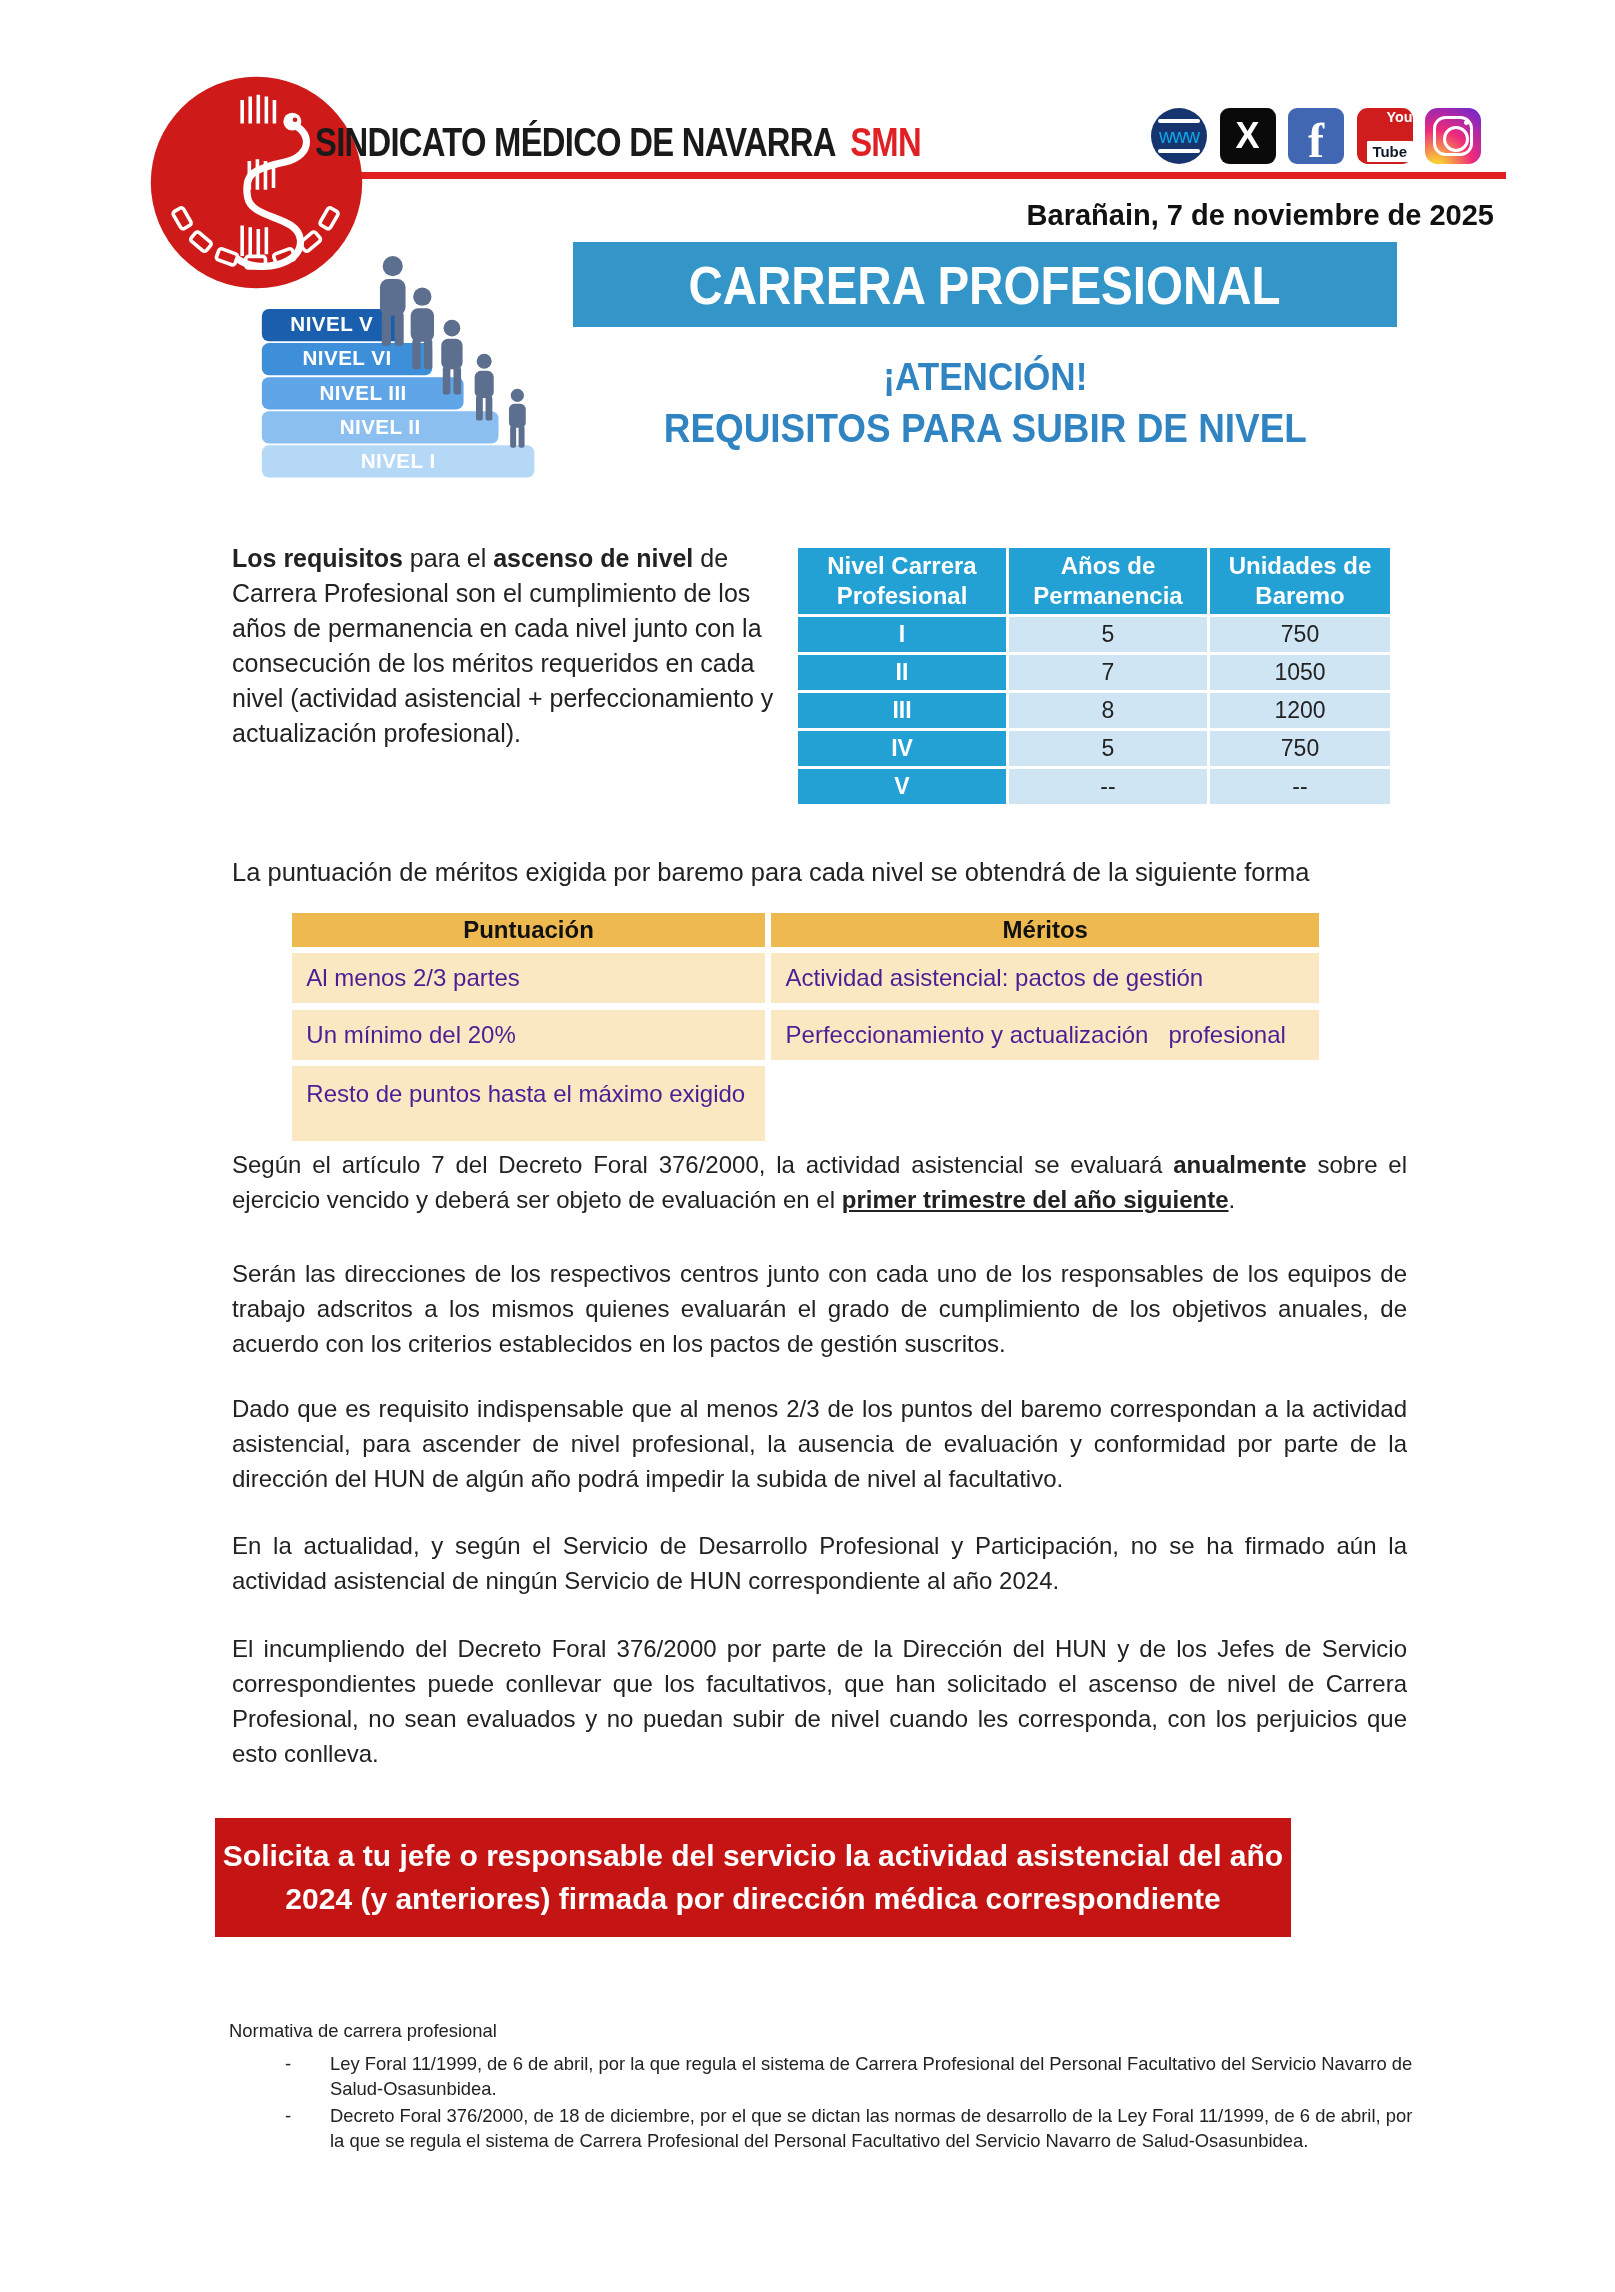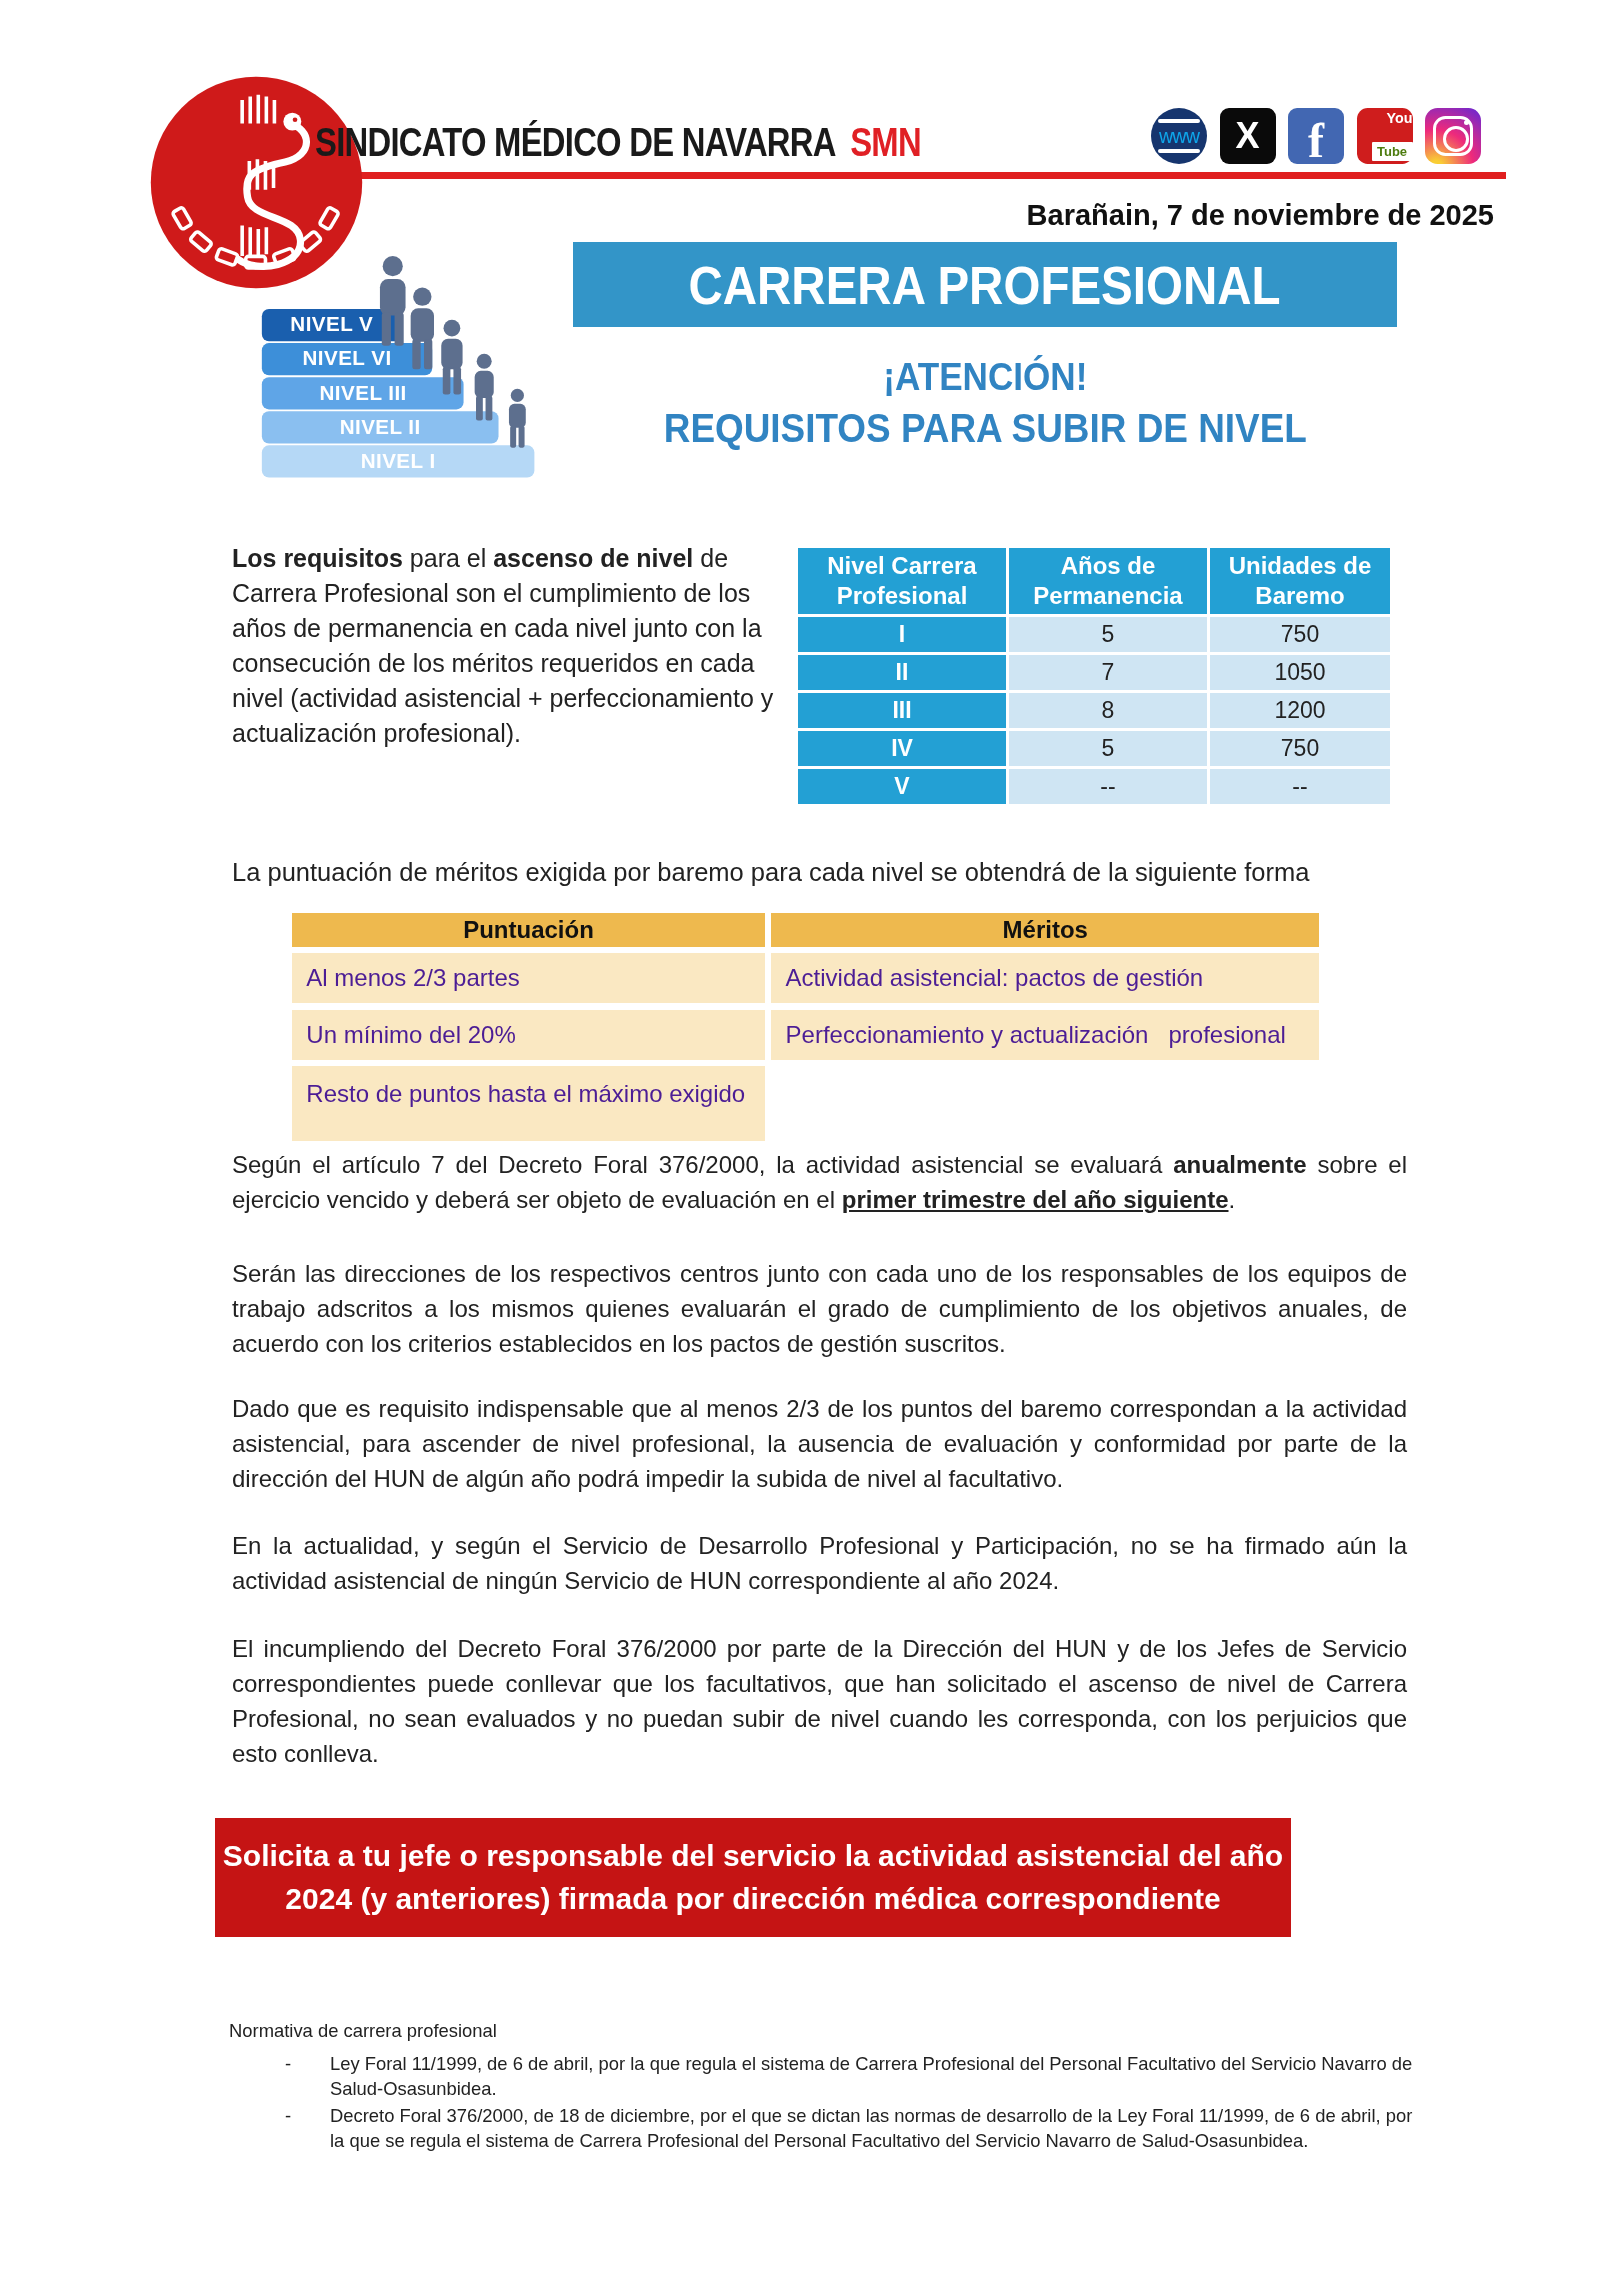--- a/index.html
+++ b/index.html
@@ -24,21 +24,21 @@
   .social{position:absolute;left:1151px;top:108px;display:flex;gap:12.5px;}
   .sicon{width:56px;height:56px;position:relative;flex:none;}
   .icon-www{background:#16356e;border-radius:50%;display:flex;align-items:center;justify-content:center;}
   .icon-www .bar{position:absolute;left:7.2px;right:7.2px;height:4.5px;background:#fff;border-radius:2.7px;}
   .icon-www .bar.t{top:10.7px}.icon-www .bar.b{bottom:10.7px}
   .icon-www .t-www{color:#0ea5e9;font-weight:400;font-size:19.7px;letter-spacing:-0.9px;}
   .icon-x{background:#0a0a0a;border-radius:9px;display:flex;align-items:center;justify-content:center;color:#fff;font-weight:700;font-size:36px;}
   .icon-fb{background:#4267b2;border-radius:9px;display:flex;align-items:flex-end;justify-content:center;color:#fff;font-weight:700;font-size:48px;line-height:.95;font-family:"Liberation Serif",serif;}
   .icon-yt{background:#cf1d1d;border-radius:10.7px;display:flex;flex-direction:column;align-items:flex-end;justify-content:center;gap:17px;}
   .icon-yt .you{color:#fff;font-weight:700;font-size:14.3px;line-height:1;}
-  .icon-yt .tube{background:#fff;color:#4d7c0f;font-weight:700;font-size:13px;line-height:1;padding:2.7px 5.4px;border-radius:1px;}
+  .icon-yt .tube{background:#fff;color:#0f172a;font-weight:700;font-size:15px;line-height:1;padding:2.7px 5.4px;border-radius:1px;}
   .icon-ig{border-radius:12.5px;background:radial-gradient(circle at 20% 105%,#f9ce34 8%,#ee2a7b 50%,#6228d7 100%);}
   .icon-ig .frame{position:absolute;inset:8px;border:3.6px solid #fff;border-radius:12.5px;}
   .icon-ig .lens{position:absolute;left:50%;top:50%;width:19.7px;height:19.7px;margin:-9.9px 0 0 -9.9px;border:3.6px solid #fff;border-radius:50%;}
   .icon-ig .dot{position:absolute;right:11.6px;top:11.6px;width:5.4px;height:5.4px;background:#fff;border-radius:50%;}
   .date-line{position:absolute;right:122px;top:199px;font-size:29px;font-weight:600;color:#111;}
   
   .pyramid{position:absolute;left:260px;top:231px;width:287px;height:260px;}
   .pyramid text{font-family:"Liberation Sans",sans-serif;font-weight:700;font-size:23px;fill:#fff;letter-spacing:.5px;}
   .banner{position:absolute;left:573px;top:242px;width:824px;height:85px;background:var(--banner-blue,#3395c8);display:flex;align-items:center;justify-content:center;}
   .banner .txt{color:#fff;font-size:54px;font-weight:700;white-space:nowrap;transform:scaleX(.88);letter-spacing:0px;}

